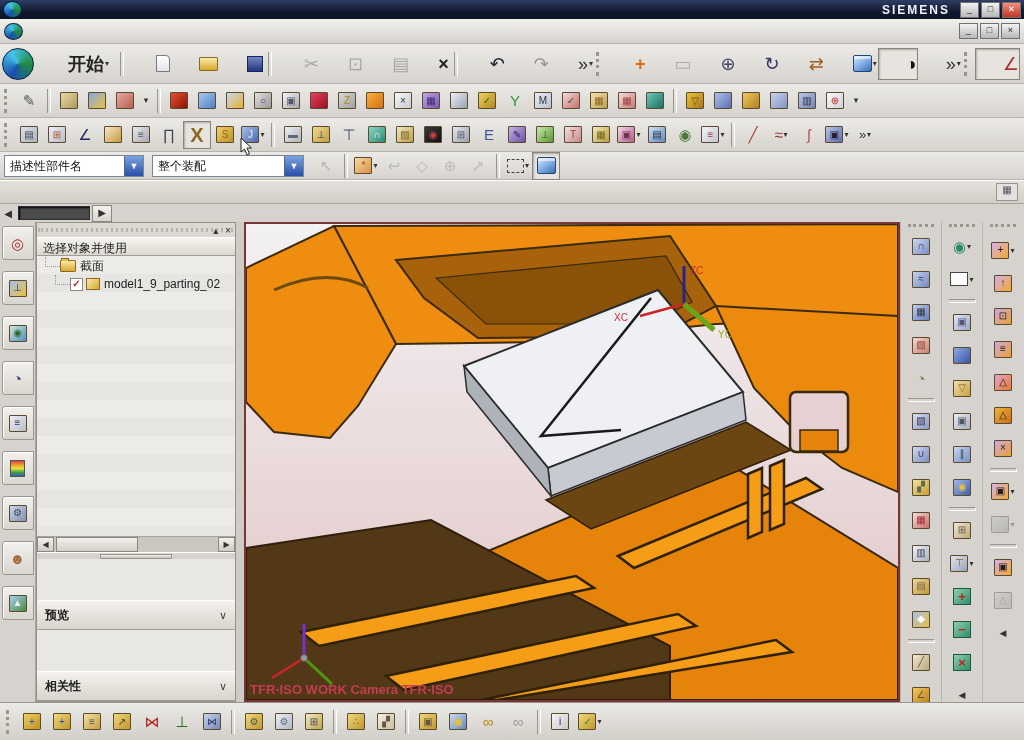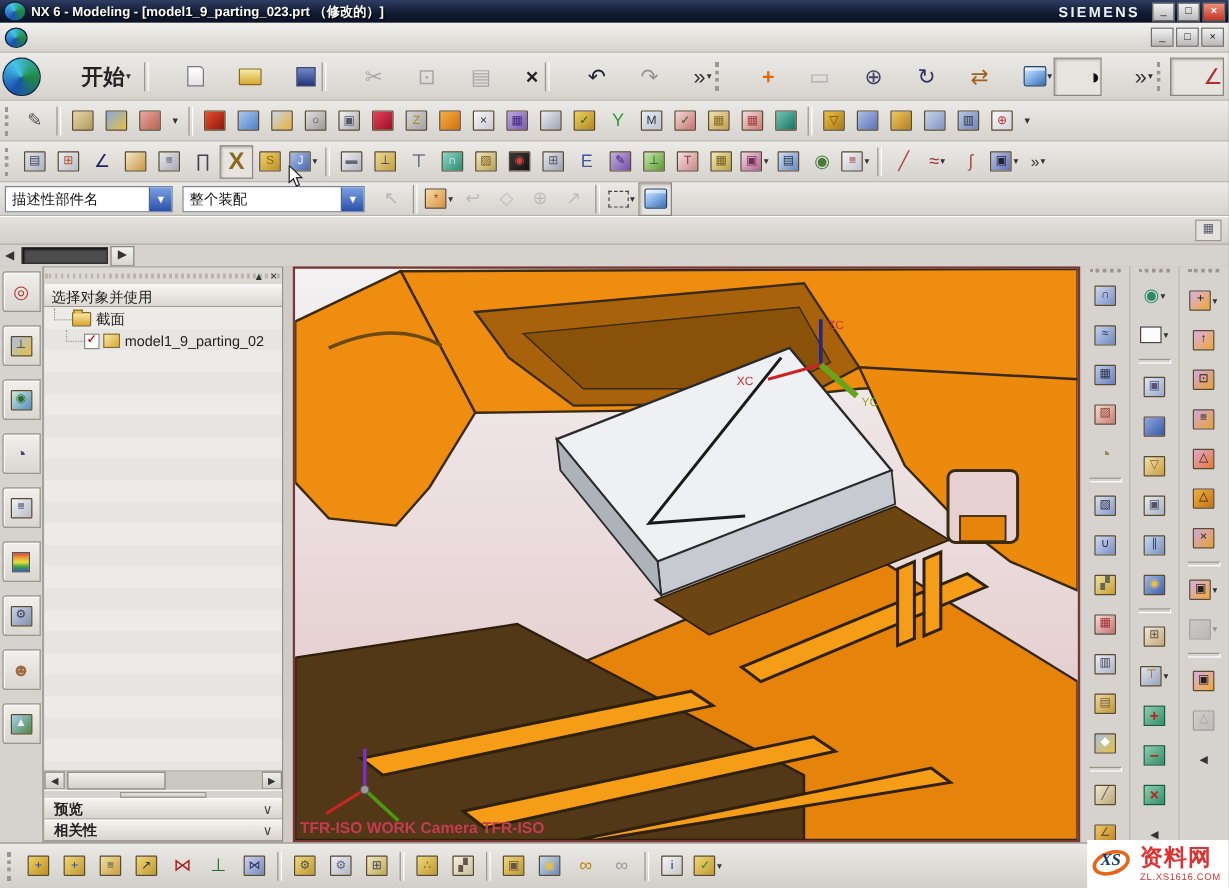--- a/index.html
+++ b/index.html
@@ -76,21 +76,21 @@
   .folderico{width:14px;height:10px;background:linear-gradient(#f8eaa4,#d8a830);border:1px solid #8a6a20;border-radius:1px;margin-right:4px;flex:0 0 auto;position:relative;}
   .folderico::before{content:"";position:absolute;left:0;top:-3px;width:6px;height:2px;background:#e8c050;border:1px solid #8a6a20;border-bottom:none;}
   .checkbox{width:11px;height:11px;background:#fff;border:1px solid #888;font-size:10px;font-weight:bold;color:#c02020;line-height:10px;text-align:center;margin-right:3px;flex:0 0 auto;}
   .cubeico{width:12px;height:10px;background:linear-gradient(135deg,#f8e8a8,#d8a830);border:1px solid #8a6a20;margin-right:4px;flex:0 0 auto;}
   .hscroll{height:15px;background:#dcd9d3;border-top:1px solid #a8a49c;display:flex;align-items:stretch;}
   .sbtn{width:15px;background:linear-gradient(#f2f0ec,#cfccc6);border:1px solid #8a8680;font-size:8px;line-height:13px;text-align:center;color:#333;flex:0 0 auto;}
   .strack{flex:1;background:#cac7c1;position:relative;}
   .sthumb{position:absolute;left:2px;top:0;width:82px;height:100%;background:linear-gradient(#f2f0ec,#d2cfc9);border:1px solid #8a8680;box-sizing:border-box;}
   .splitter{height:6px;background:#d6d3ce;border-top:1px solid #fff;display:flex;justify-content:center;align-items:center;}
   .splitter div{width:70px;height:3px;background:linear-gradient(#f4f2ee,#c4c0ba);border:1px solid #9a968e;}
-  .secbar{height:18px;background:linear-gradient(#f4f2ee,#d8d4cd);border-top:1px solid #fff;border-bottom:1px solid #a29e96;display:flex;align-items:center;padding:0 8px;font-size:12px;font-weight:bold;color:#222;box-sizing:border-box;}
+  .secbar{height:30px;background:linear-gradient(#f4f2ee,#d8d4cd);border-top:1px solid #fff;border-bottom:1px solid #a29e96;display:flex;align-items:center;padding:0 8px;font-size:12px;font-weight:bold;color:#222;box-sizing:border-box;margin-top:41px;}
   .secbar .chev{margin-left:auto;font-size:11px;color:#444;font-weight:normal;}
   
   #viewport{position:absolute;left:244px;top:0;width:656px;height:480px;border:2px solid #7a3535;box-sizing:border-box;background:#efeced;}
   #viewport svg{display:block;}
   
   #rtools{position:absolute;left:900px;top:0;width:124px;height:480px;background:#d6d3ce;display:flex;}
   .vcol{width:41px;display:flex;flex-direction:column;align-items:center;border-left:1px solid #bab6ae;padding-top:2px;box-sizing:border-box;}
   .vcol .hgrip{width:26px;height:4px;border-top:3px dotted #9b978f;margin-bottom:3px;}
   .vcol .tbtn{width:34px;height:30px;min-width:34px;margin-bottom:1px;}
   .vcol .tsep{width:26px;height:2px;border-left:none;border-top:1px solid #9a968e;border-bottom:1px solid #fff;margin:3px 0;}
@@ -108,21 +108,20 @@
   
   #cursor{position:absolute;left:240px;top:138px;z-index:10;pointer-events:none;}
 </style>
 </head>
 <body>
 
 <div id="screen">
 
   <div id="titlebar">
     <span class="nxlogo"></span>
-    <span class="ttl">NX 6 - Modeling - [model1_9_parting_023.prt （修改的）]</span>
     <span class="brand">SIEMENS</span>
     <span class="wbtn">_</span>
     <span class="wbtn">□</span>
     <span class="wbtn close">×</span>
   </div>
 
   <div id="menubar">
     <span class="nxlogo" style="margin-right:4px"></span>
     <div style="display:flex">
 
@@ -782,28 +781,18 @@
       </div>
       <div class="tsep"></div>
       <div class="tbtn">
         <span class="glyph csq" style="color: rgb(34, 34, 102); background: linear-gradient(135deg, rgb(244, 244, 244), rgb(200, 200, 200));">i</span>
       </div>
       <div class="tbtn caret">
         <span class="glyph csq" style="color: rgb(42, 138, 42); background: linear-gradient(135deg, rgb(240, 216, 120), rgb(192, 152, 48));">✓</span>
       </div>
     </div>
 
-  <div id="watermark">
-    <span class="wmlogo">
-      <span class="ring"></span>
-      <span class="xs">XS</span>
-    </span>
-    <span class="wmtxt">
-      <span class="big">资料网</span>
-      <span class="url">ZL.XS1616.COM</span>
-    </span>
-  </div>
 
   <svg id="cursor" width="16" height="18" viewBox="0 0 16 18">
     <polygon points="1,0 1,14 4.5,11 7,17 9.5,16 7,10 11.5,10" fill="#fff" stroke="#222" stroke-width="1"></polygon>
   </svg>
 
 </div>
 
 </body></html>

